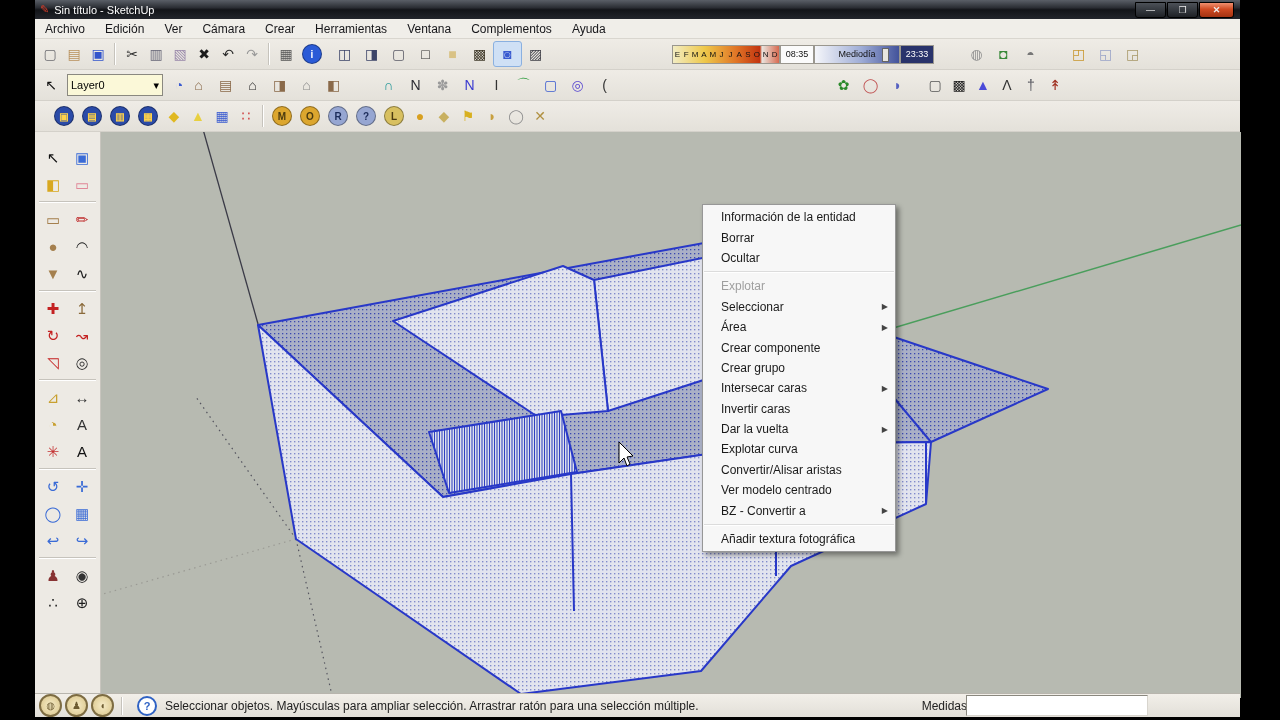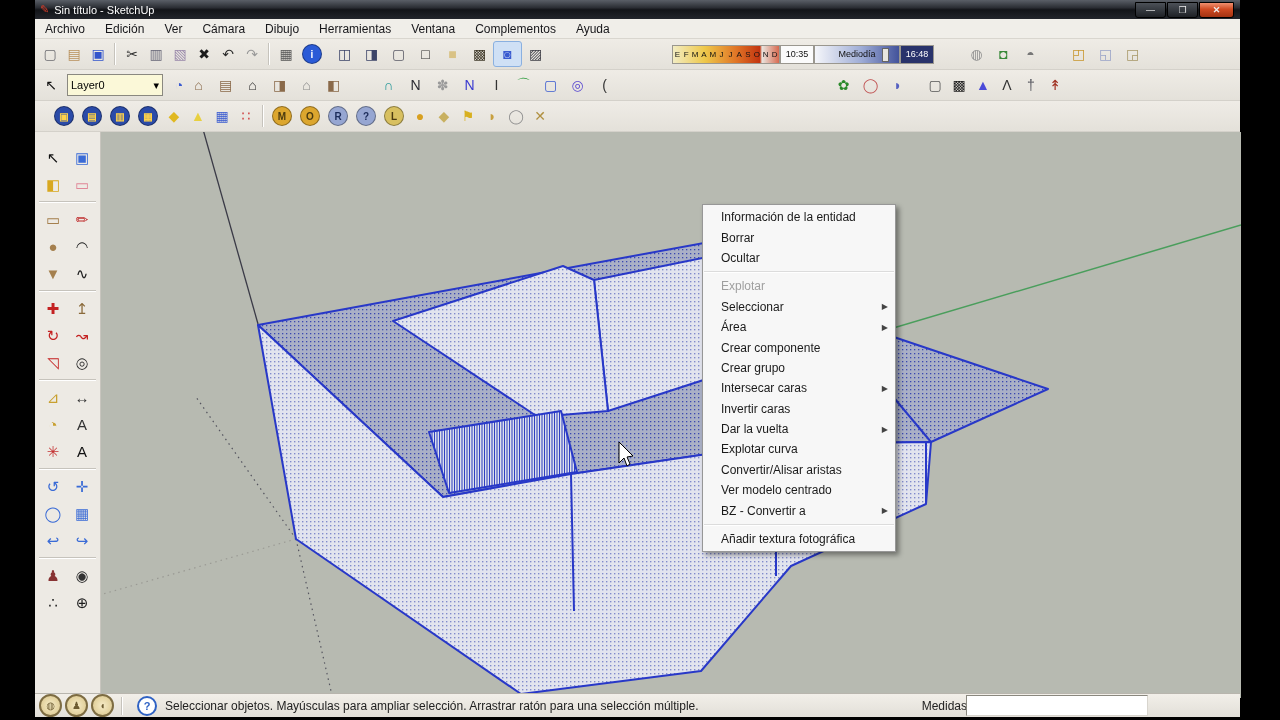--- a/index.html
+++ b/index.html
@@ -74,21 +74,21 @@
       <div class="winbtn">❐</div>
       <div class="winbtn close">✕</div>
     </div>
   </div>
 
   <div id="menubar">
       <div class="menuitem">Archivo</div>
       <div class="menuitem">Edición</div>
       <div class="menuitem">Ver</div>
       <div class="menuitem">Cámara</div>
-      <div class="menuitem">Dibujo</div>
+      <div class="menuitem">Crear</div>
       <div class="menuitem">Herramientas</div>
       <div class="menuitem">Ventana</div>
       <div class="menuitem">Complementos</div>
       <div class="menuitem">Ayuda</div>
     </div>
 
   <div class="trow">
     <div class="tg" style="left:3px" id="g-standard">
         <span class="ticon" style="color: rgb(107, 107, 112);">▢</span>
         <span class="ticon" style="color: rgb(184, 144, 92);">▤</span>
@@ -122,26 +122,26 @@
           <span>A</span>
           <span>M</span>
           <span>J</span>
           <span>J</span>
           <span>A</span>
           <span>S</span>
           <span>O</span>
           <span>N</span>
           <span>D</span>
         </div>
-      <div class="sbar" id="t-start">10:35</div>
+      <div class="sbar" id="t-start">08:35</div>
       <div class="sbar" id="t-noon">
         <span>Mediodía</span>
         <span class="knob"></span>
       </div>
-      <div class="sbar" id="t-end">16:48</div>
+      <div class="sbar" id="t-end">23:33</div>
     </div>
     <div class="tg" style="left:928px" id="g-shadowtools">
         <span class="ticon w28" style="color: rgb(143, 143, 143);">◍</span>
         <span class="ticon w28" style="color: rgb(58, 138, 58);">◘</span>
         <span class="ticon w28" style="color: rgb(119, 119, 119);">◓</span>
       </div>
     <div class="tg" style="left:1030px" id="g-sections">
         <span class="ticon w28" style="color: rgb(200, 150, 46);">◰</span>
         <span class="ticon w28" style="color: rgb(154, 164, 200);">◱</span>
         <span class="ticon w28" style="color: rgb(168, 152, 104);">◲</span>

